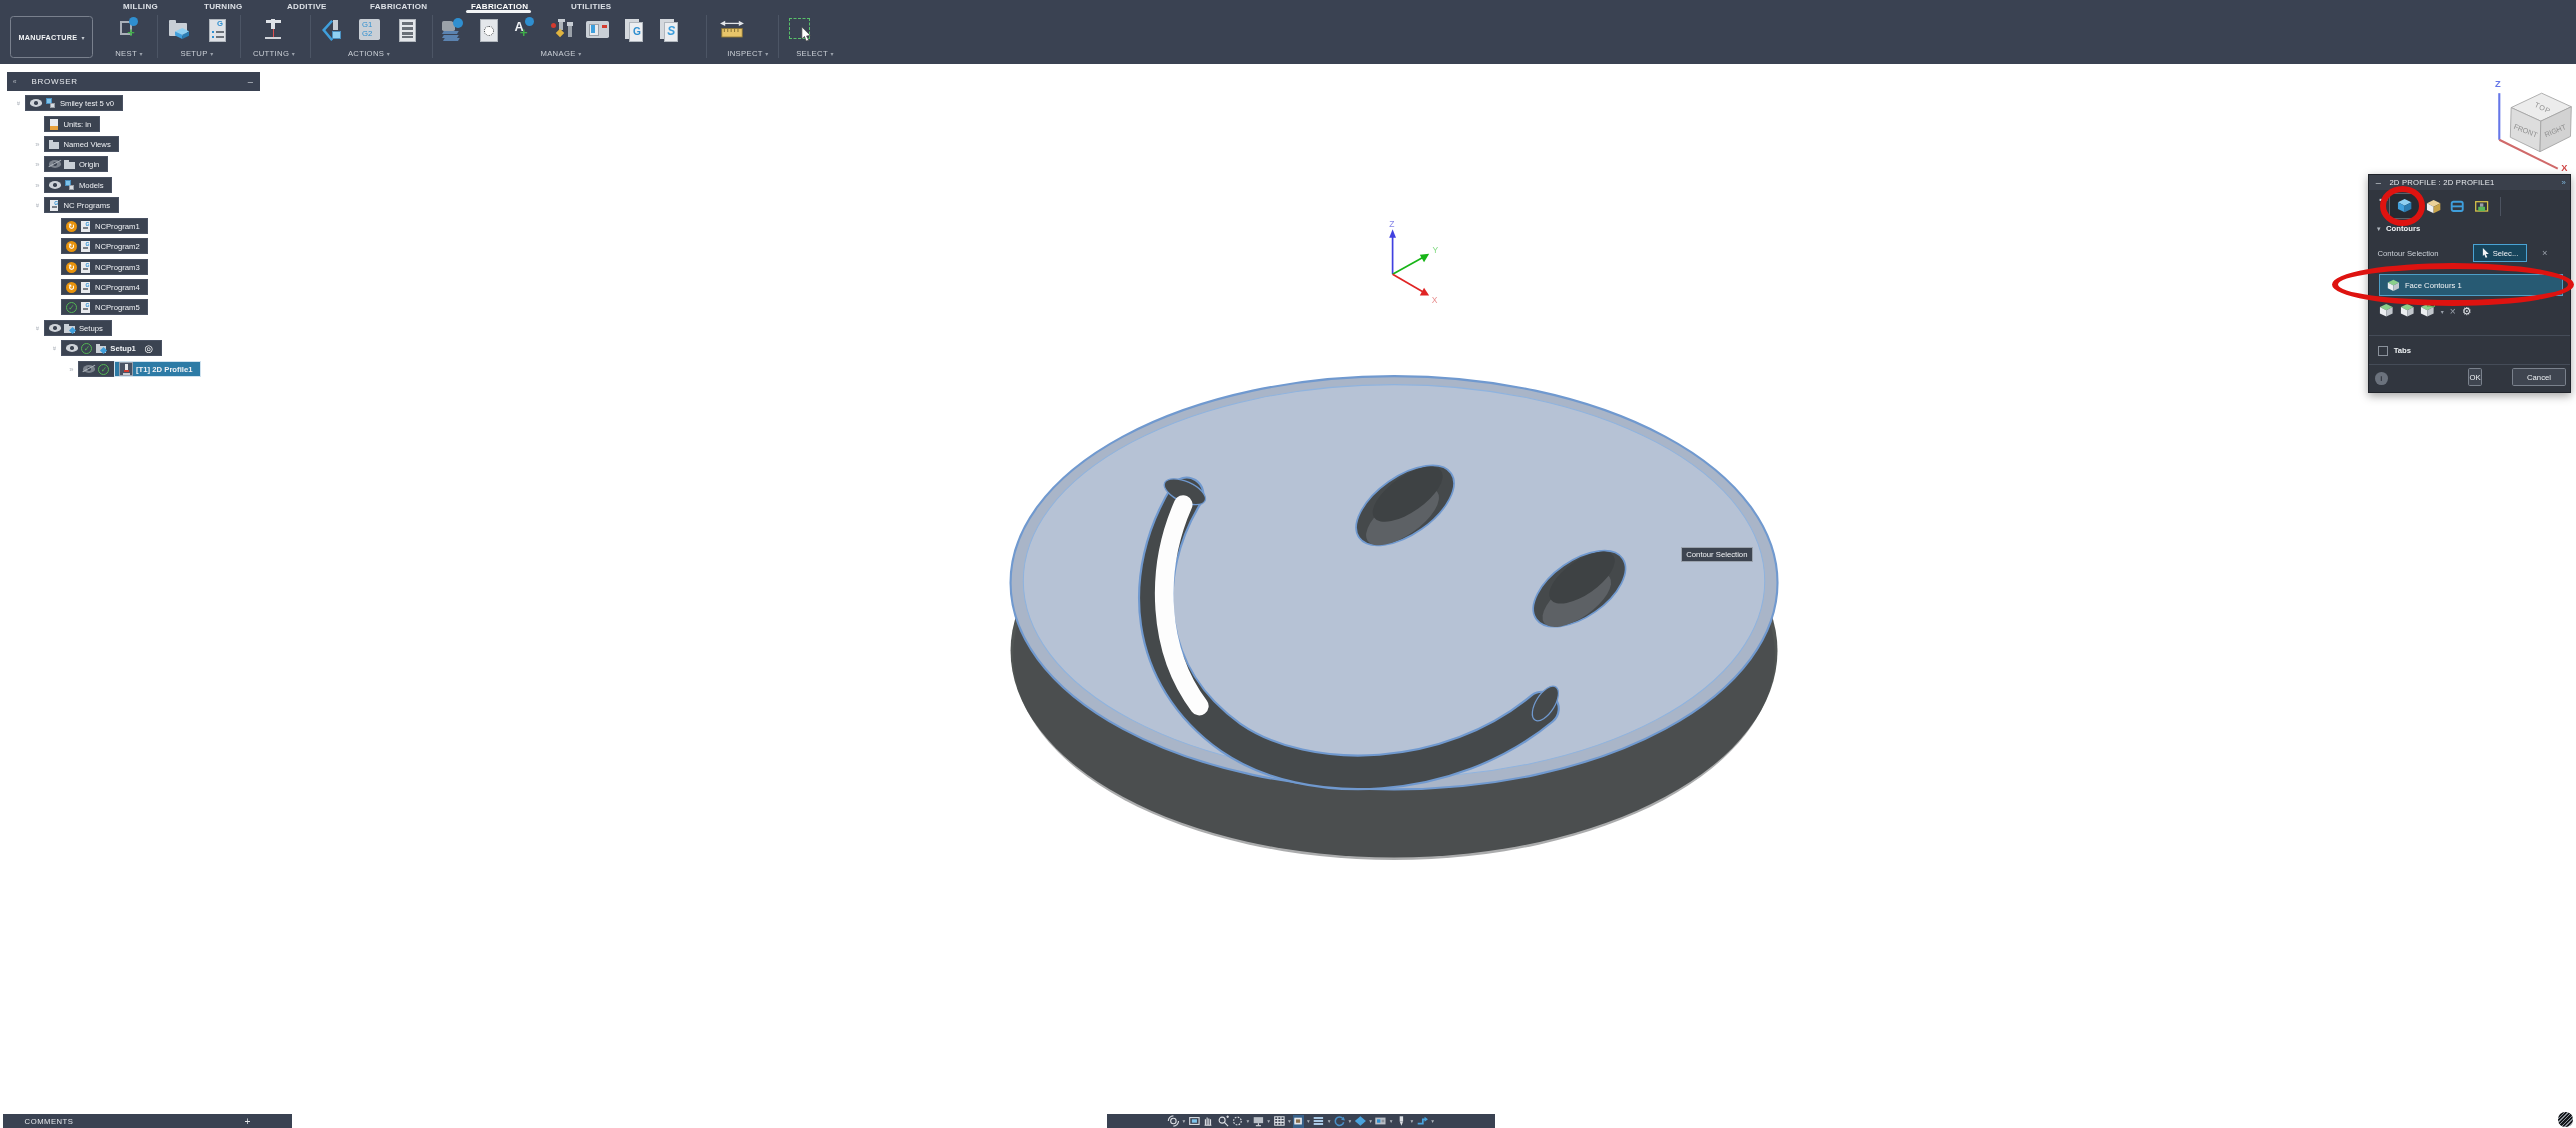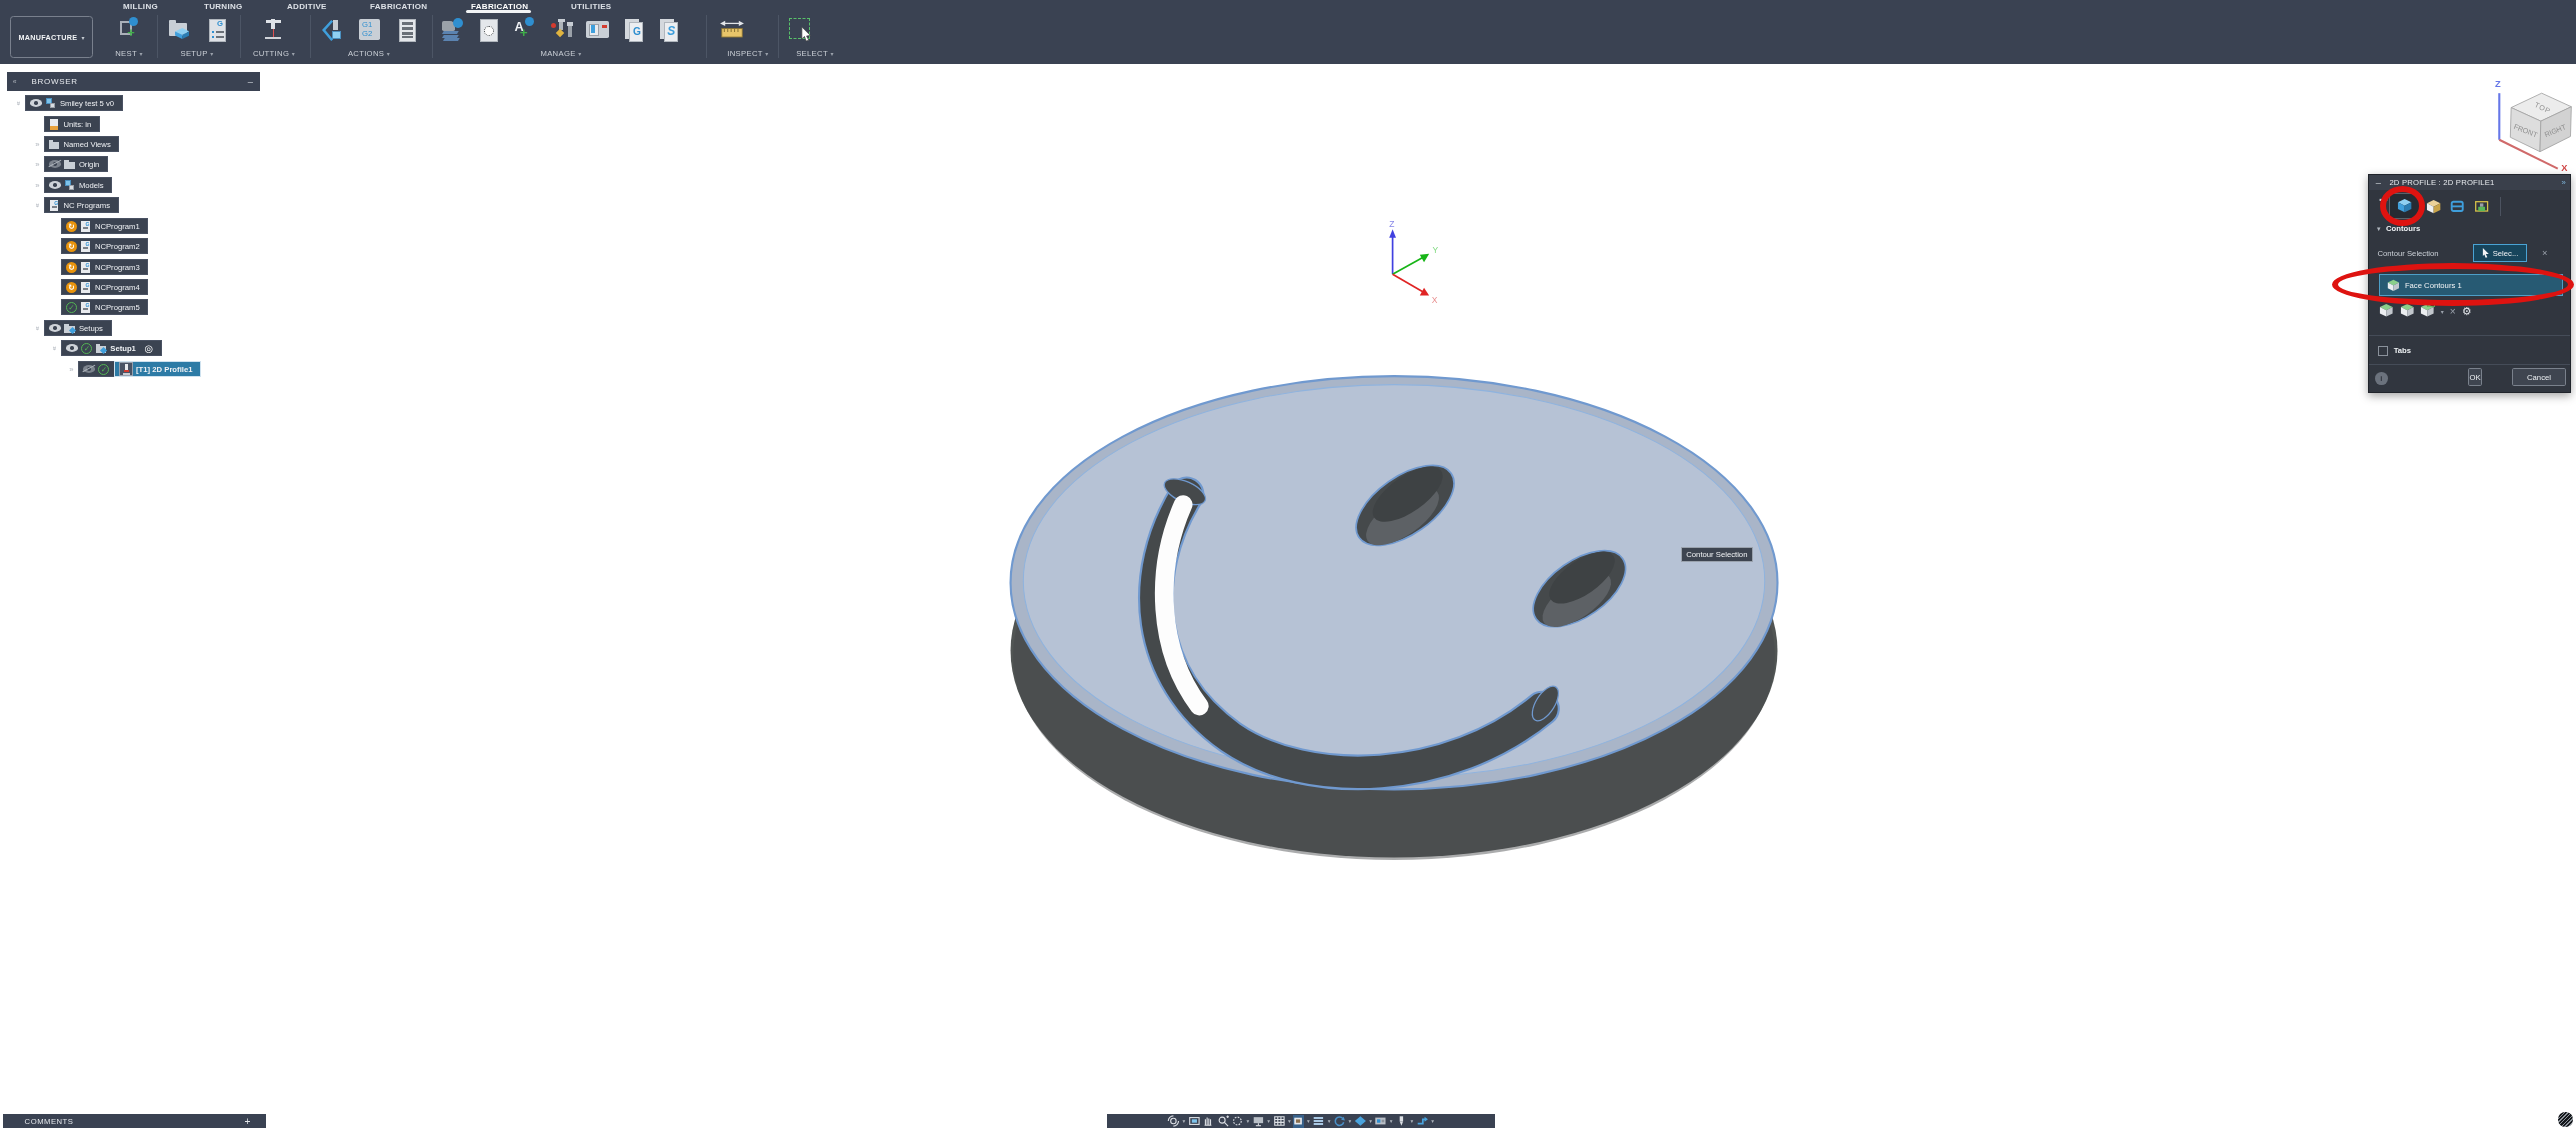--- a/index.html
+++ b/index.html
@@ -58,21 +58,21 @@
   .dbtn { position:absolute; top:368px; height:18px; background:#3f4550; border:0.9px solid #7a818c;
           border-radius:1.7px; color:#eef1f4; font-size:7.7px; display:flex; align-items:center; justify-content:center; }
   #dlg-info { position:absolute; left:2375px; top:372px; width:12.8px; height:12.8px; border-radius:50%;
               background:#6b727d; color:#31363f; font-size:7.7px; font-weight:bold; display:flex; align-items:center; justify-content:center; }
   .chk { width:10.2px; height:10.2px; border:0.9px solid #8a919b; background:transparent; display:inline-block; }
 
   
   .anno { border-style:solid; border-color:#de1310; border-radius:50%; background:transparent; z-index:50; }
 
   
-  #comments-bar { left:2.6px; top:1114px; width:263px; height:14.5px; background:#3a4252; display:flex;
+  #comments-bar { left:2.6px; top:1114px; width:289px; height:14.5px; background:#3a4252; display:flex;
                   align-items:center; color:#e4e7eb; }
   #navbar { left:1107px; top:1114px; width:388px; height:14.5px; background:#3a4252; display:flex;
             align-items:center; justify-content:center; gap:1.7px; }
   .nvic { display:inline-flex; align-items:center; height:12.8px; }
   .nvic.hl { background:#38618a; }
   .ncar { font-size:5.5px; color:#aeb4bc; margin:0 0.9px; }
 
   #tooltip { left:1681px; top:547px; height:15.3px; background:#3d4450; border:0.9px solid #9aa2ad;
              color:#f2f4f6; font-size:7.7px; display:flex; align-items:center; padding:0 4.3px; z-index:20; }
   #corner-grip { left:2558px; top:1112px; width:14.5px; height:14.5px; border-radius:50%; background:#15181c;

